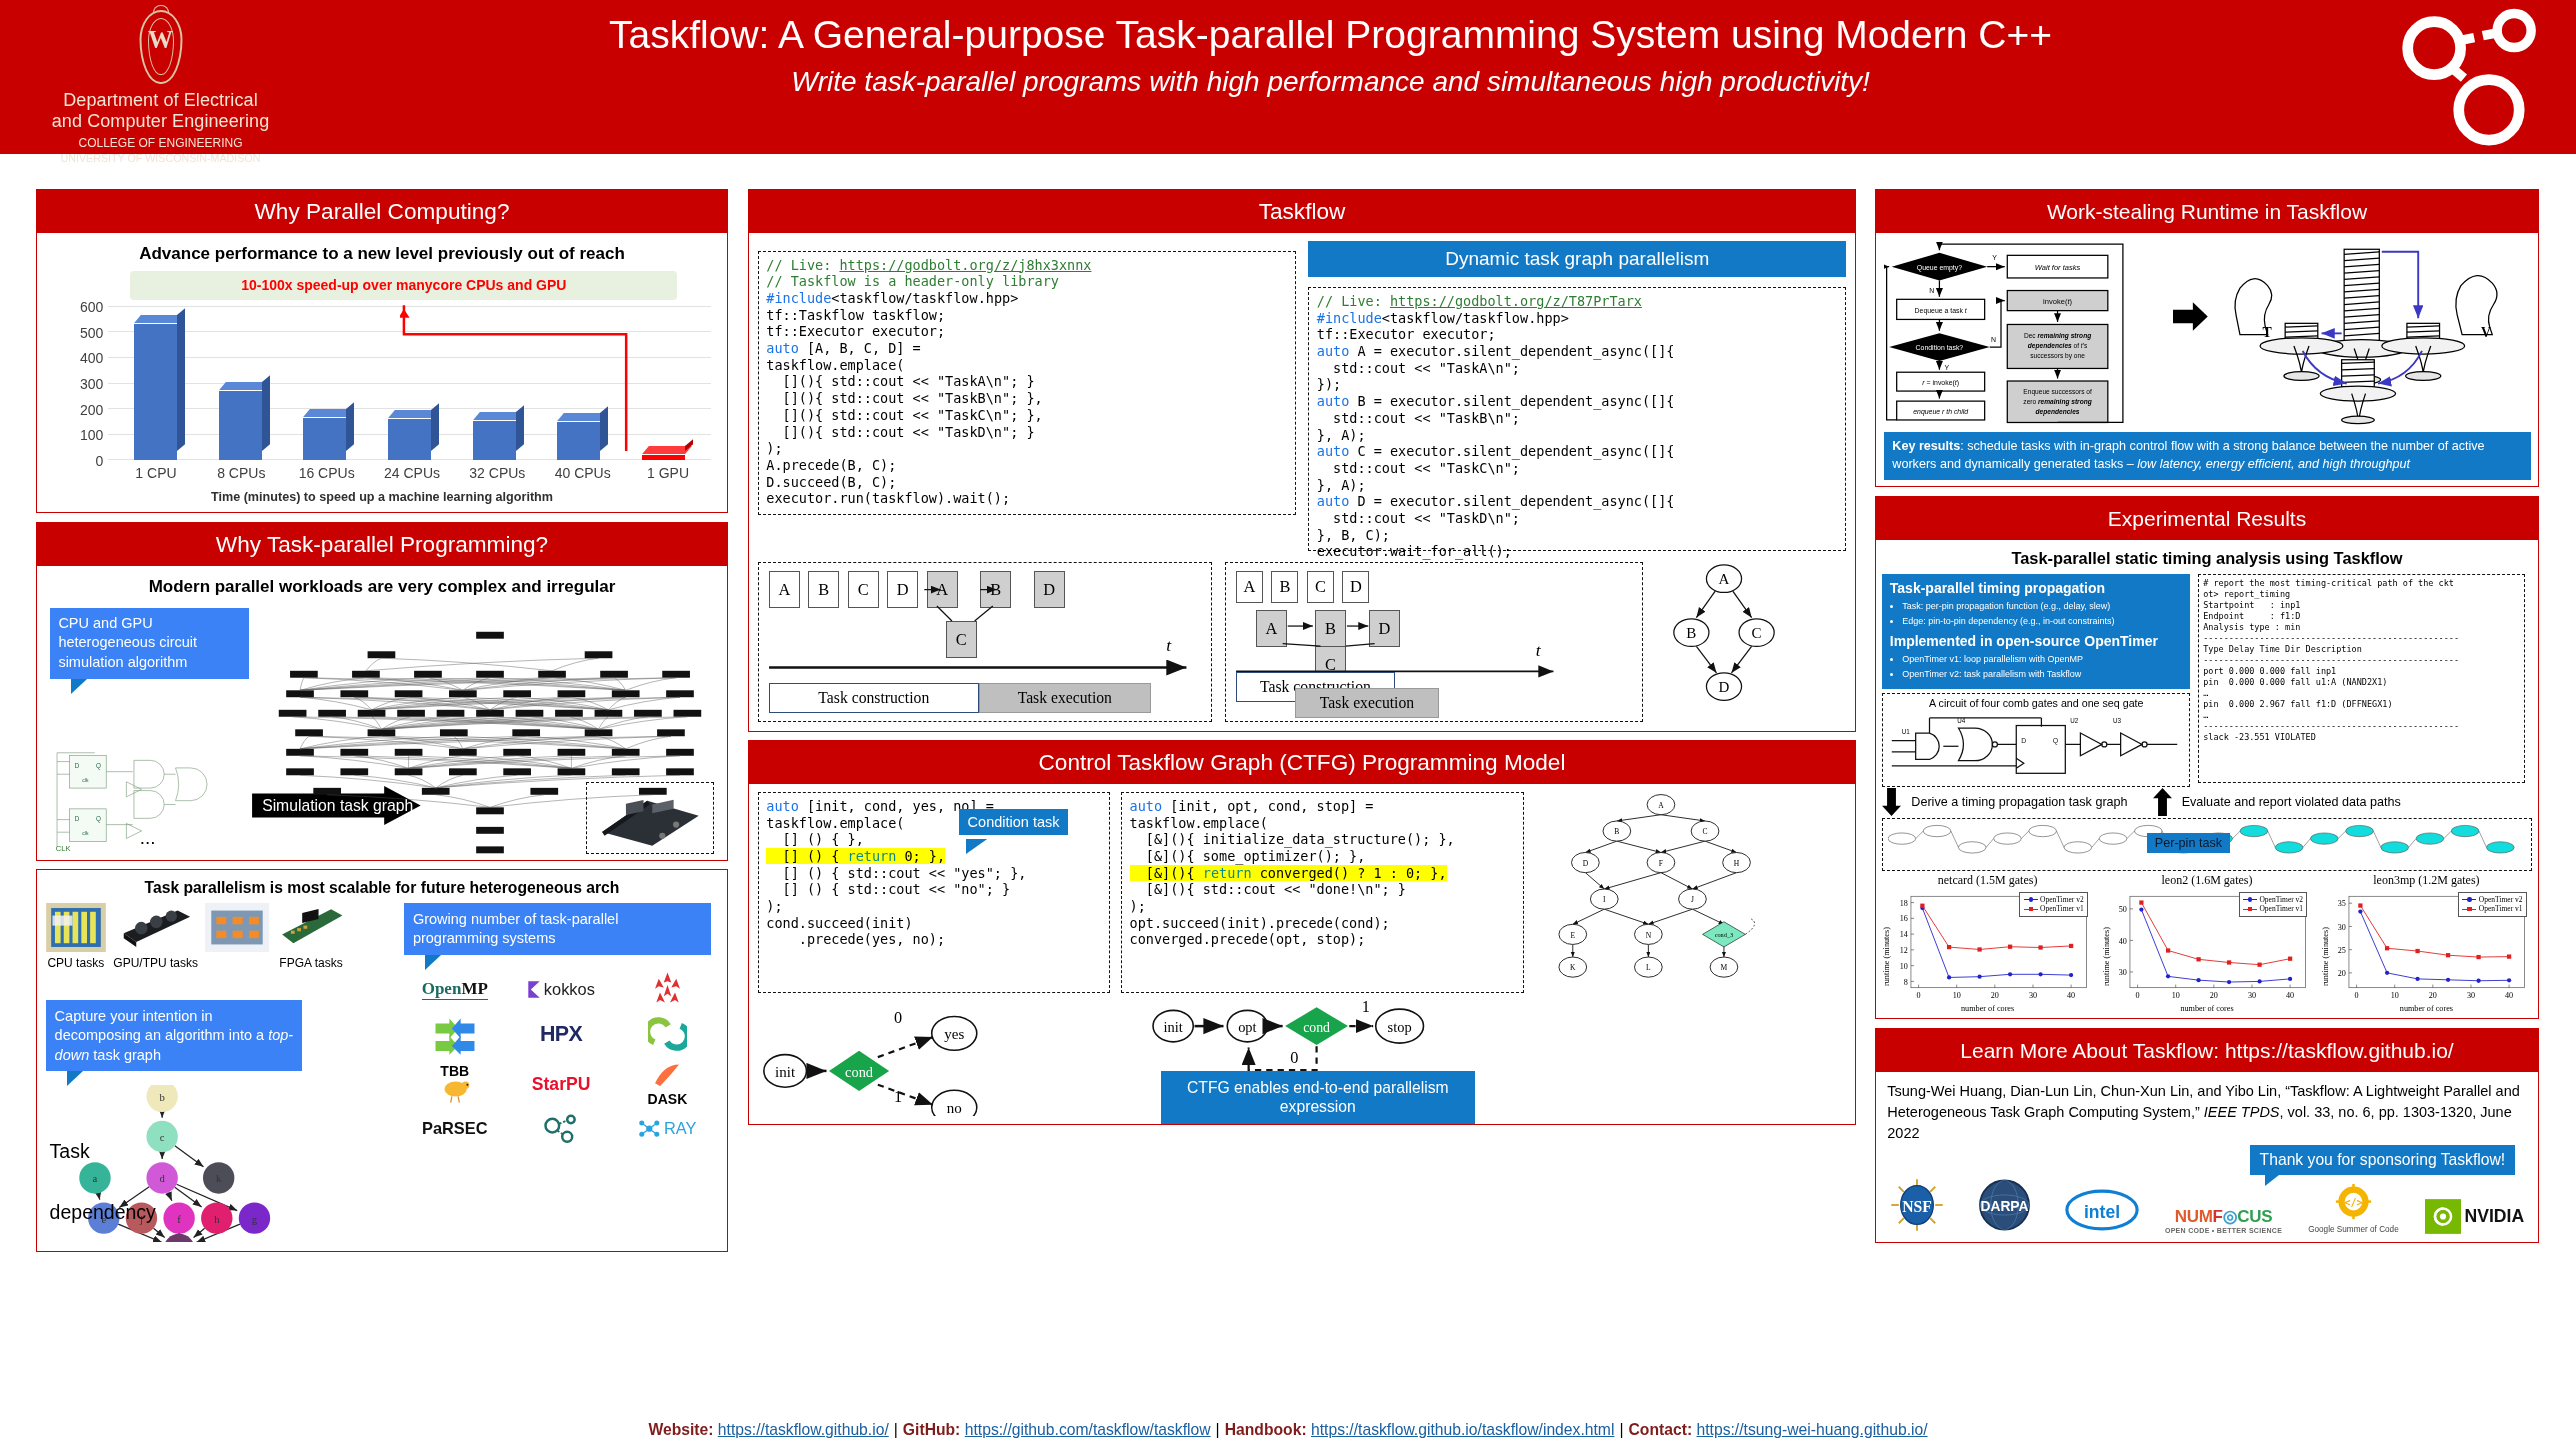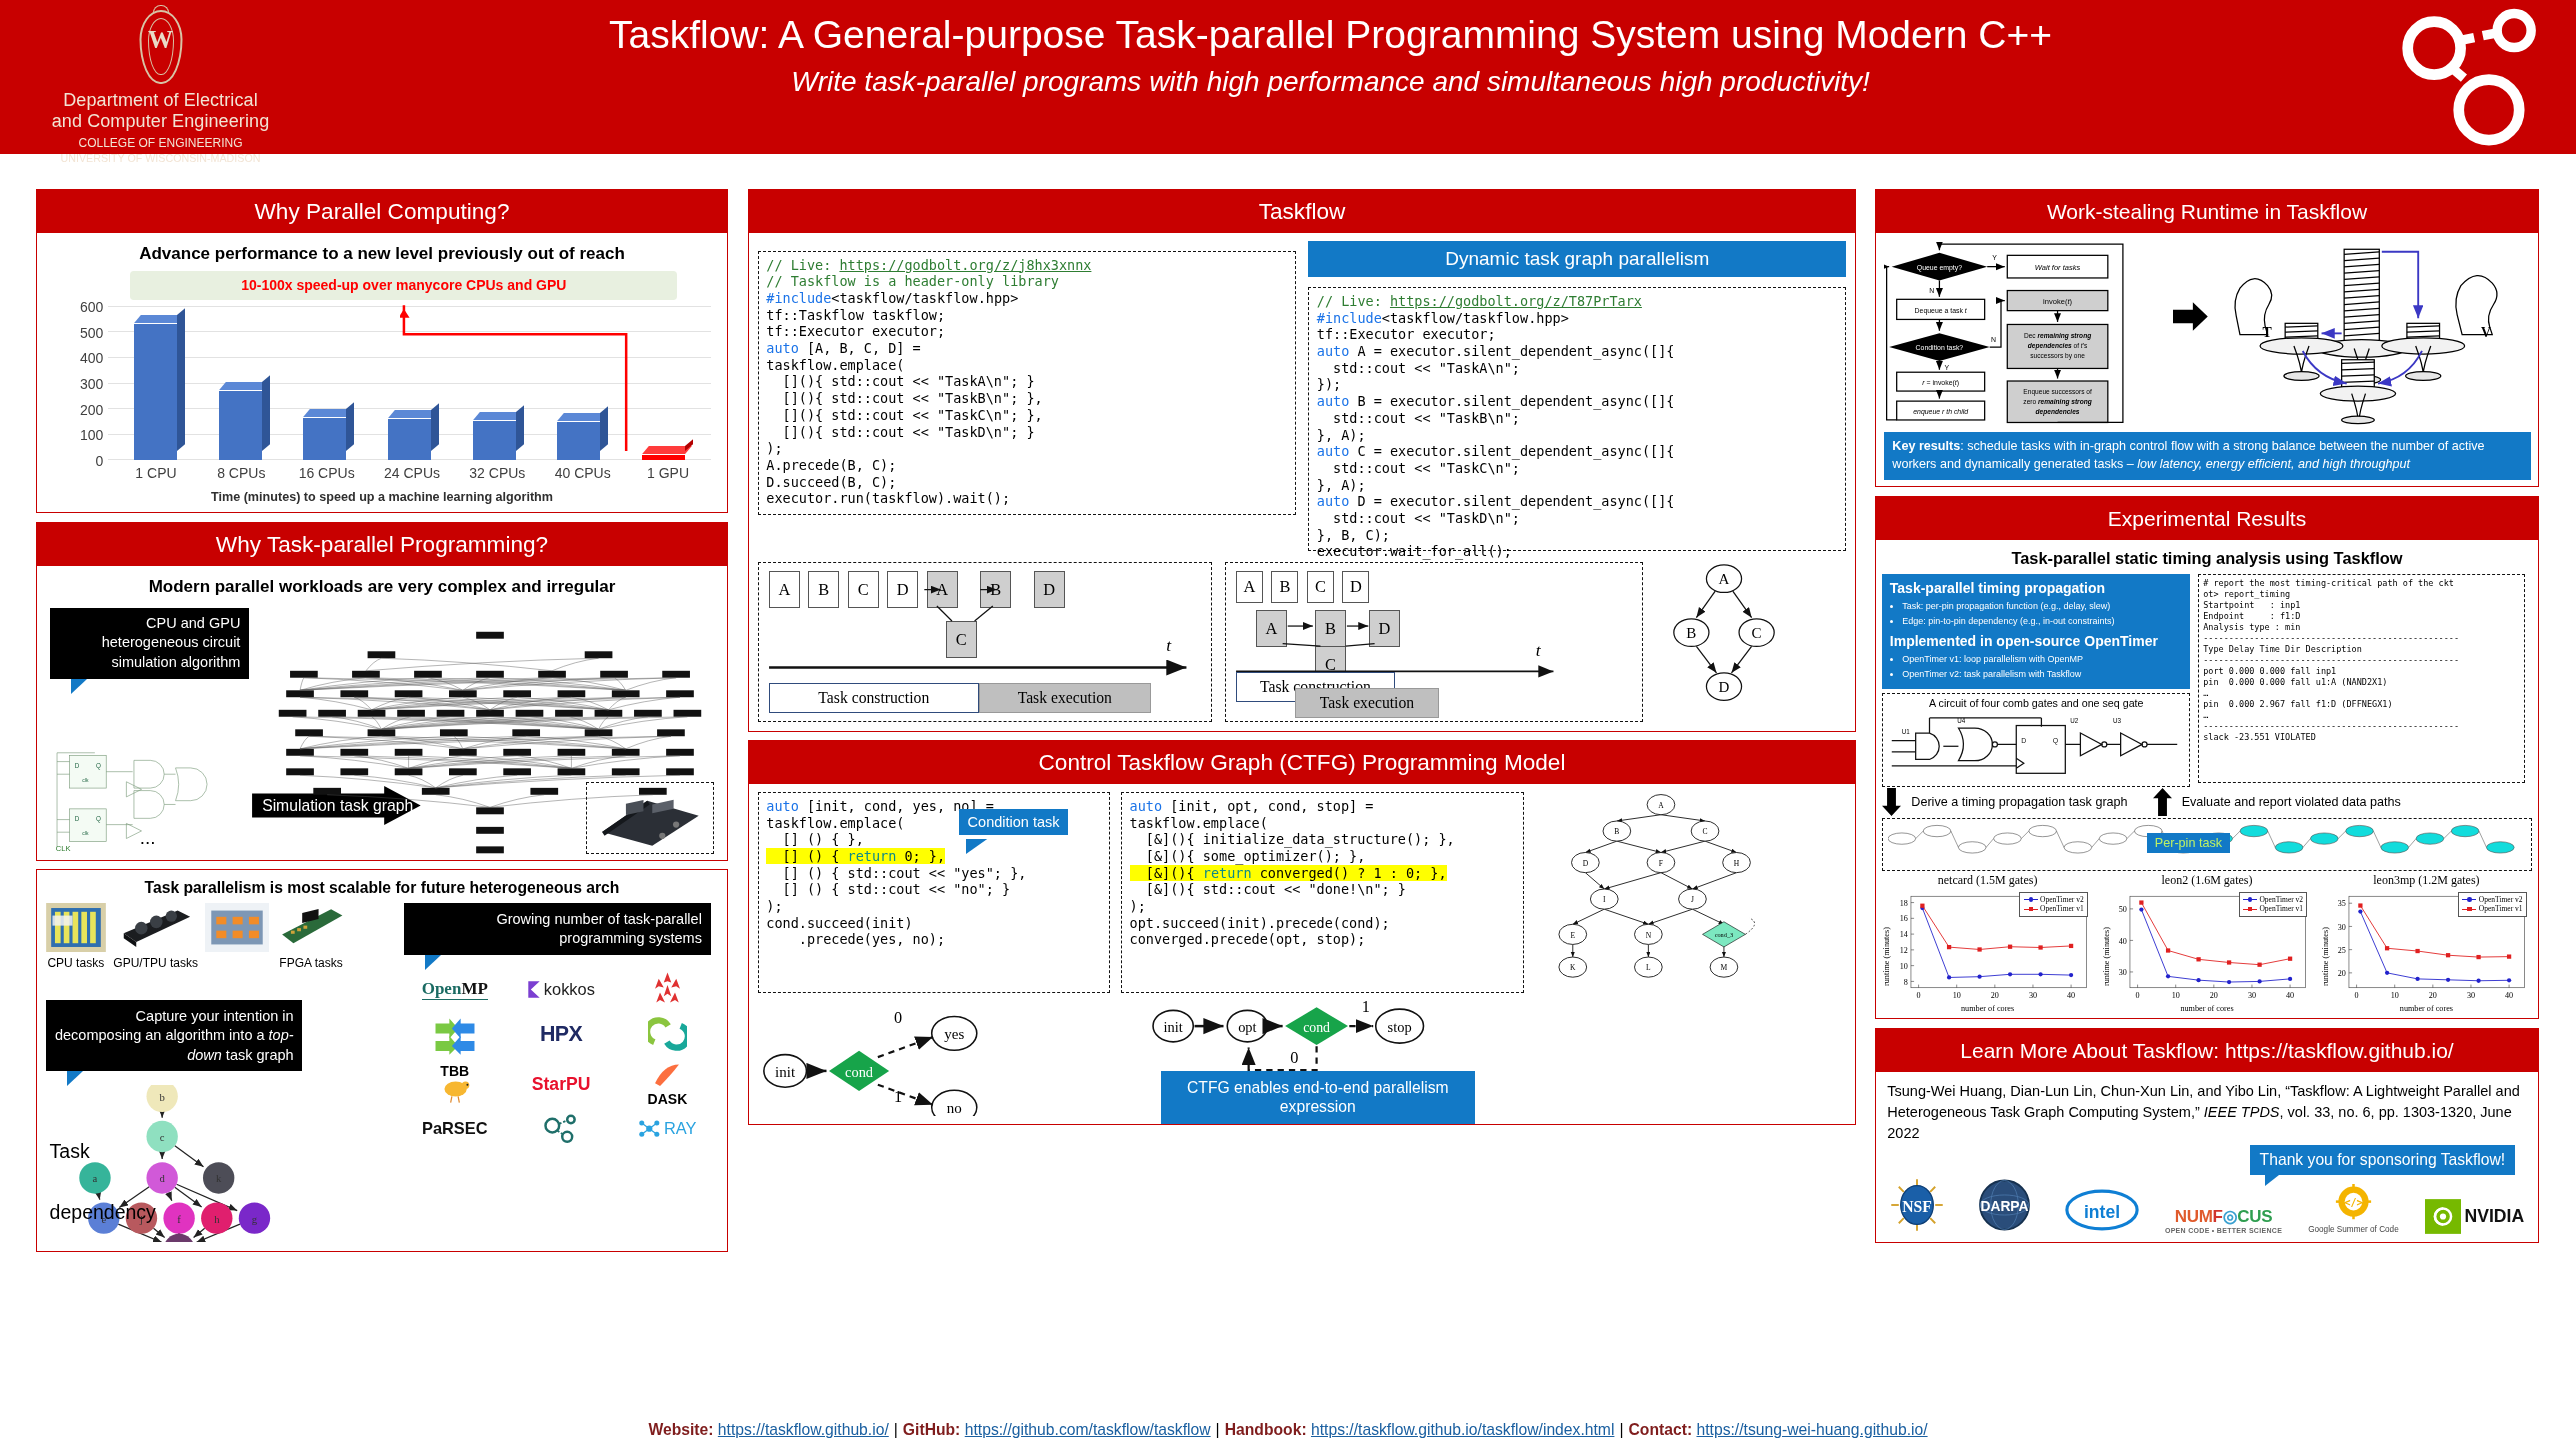--- a/index.html
+++ b/index.html
@@ -53,21 +53,21 @@
   .bar .side3d{position:absolute;right:-8.2px;top:-8.2px;width:8.2px;height:100%;background:#2f5597;transform:skewY(-40deg);transform-origin:left bottom;}
   .bar.gpu .face{background:#ff0000;}
   .bar.gpu .top3d{background:#ff3b3b;}
   .bar.gpu .side3d{background:#b30000;}
   .bc-xlabs{position:absolute;left:65px;right:5px;bottom:22.6px;display:flex;justify-content:space-around;}
   .bc-xlabs span{width:74px;text-align:center;font-size:14px;color:#404040;}
   .bc-caption{position:absolute;left:0;right:0;bottom:0;text-align:center;font-size:12.6px;font-weight:bold;color:#303030;}
   .bc-arrow{position:absolute;left:352px;top:28px;width:264px;height:167px;}
 
   
-  .callout{background:#000000;color:#fff;text-align:right;position:relative;padding:6.3px 8.8px;font-size:14.5px;line-height:19.5px;}
+  .callout{background:#3b82f6;color:#fff;text-align:left;position:relative;padding:6.3px 8.8px;font-size:14.5px;line-height:19.5px;}
   .callout:after{content:"";position:absolute;left:21.4px;bottom:-15px;border-left:16.4px solid #1279c6;border-bottom:15px solid transparent;}
   .bluebar{background:#1279c6;color:#fff;font-size:14px;line-height:19px;padding:6.3px 8.8px;}
 
   
   .codebox{border:1.9px dashed #111;padding:5px 7.5px;font-family:"DejaVu Sans Mono",monospace;font-size:13.5px;line-height:16.7px;white-space:pre;color:#000;}
   .cm{color:#2e7d32;}
   .kw{color:#1a73e8;}
   .kw2{color:#0b8a8a;}
   .lnk{color:#2e7d32;text-decoration:underline;}
   .hl{background:#ffff00;}
@@ -1192,21 +1192,21 @@
               <line x1="716" y1="26" x2="728" y2="14" stroke="#555" stroke-width="0.9"></line>
               <ellipse cx="806" cy="40" rx="22" ry="9" fill="#12dcdc" stroke="#555" stroke-width="1"></ellipse>
               <line x1="772" y1="14" x2="784" y2="40" stroke="#555" stroke-width="0.9"></line>
               <ellipse cx="862" cy="26" rx="22" ry="9" fill="#12dcdc" stroke="#555" stroke-width="1"></ellipse>
               <line x1="828" y1="40" x2="840" y2="26" stroke="#555" stroke-width="0.9"></line>
               <ellipse cx="918" cy="14" rx="22" ry="9" fill="#12dcdc" stroke="#555" stroke-width="1"></ellipse>
               <line x1="884" y1="26" x2="896" y2="14" stroke="#555" stroke-width="0.9"></line>
               <ellipse cx="974" cy="40" rx="22" ry="9" fill="#12dcdc" stroke="#555" stroke-width="1"></ellipse>
               <line x1="940" y1="14" x2="952" y2="40" stroke="#555" stroke-width="0.9"></line>
             </svg>
-          <div style="position:absolute;left:264px;top:14px;background:#1279c6;color:#bef264;font-size:12.6px;padding:3.1px 7.5px;">Per-pin task</div>
+          <div style="position:absolute;left:264px;top:14px;background:#1279c6;color:#0f172a;font-size:12.6px;padding:3.1px 7.5px;">Per-pin task</div>
         </div>
 
         <div class="lcwrap" id="lcrow">
             <div class="lc">
               <div class="lc-title">netcard (1.5M gates)</div>
               <div class="lc-body"><div class="lc-yl" style="top:96px">runtime (minutes)</div><svg width="208" height="114" viewBox="0 0 330 182">
                   <rect x="42" y="10" width="280" height="146" fill="#fff" stroke="#444" stroke-width="1"></rect>
                   <line x1="42" y1="145.93103448275863" x2="47" y2="145.93103448275863" stroke="#444"></line>
                   <text x="37" y="150.93103448275863" text-anchor="end" font-size="13" font-family="Liberation Serif">8</text>
                   <line x1="42" y1="120.75862068965519" x2="47" y2="120.75862068965519" stroke="#444"></line>

